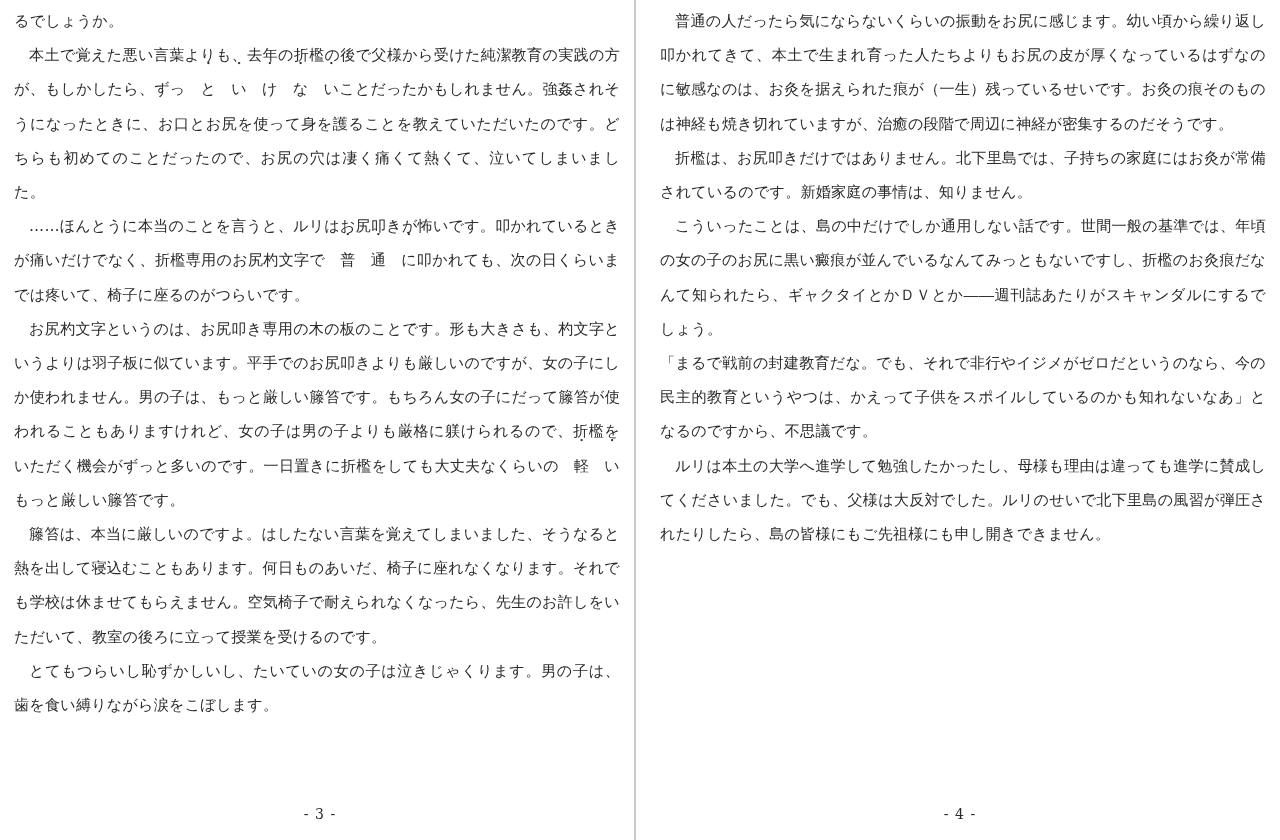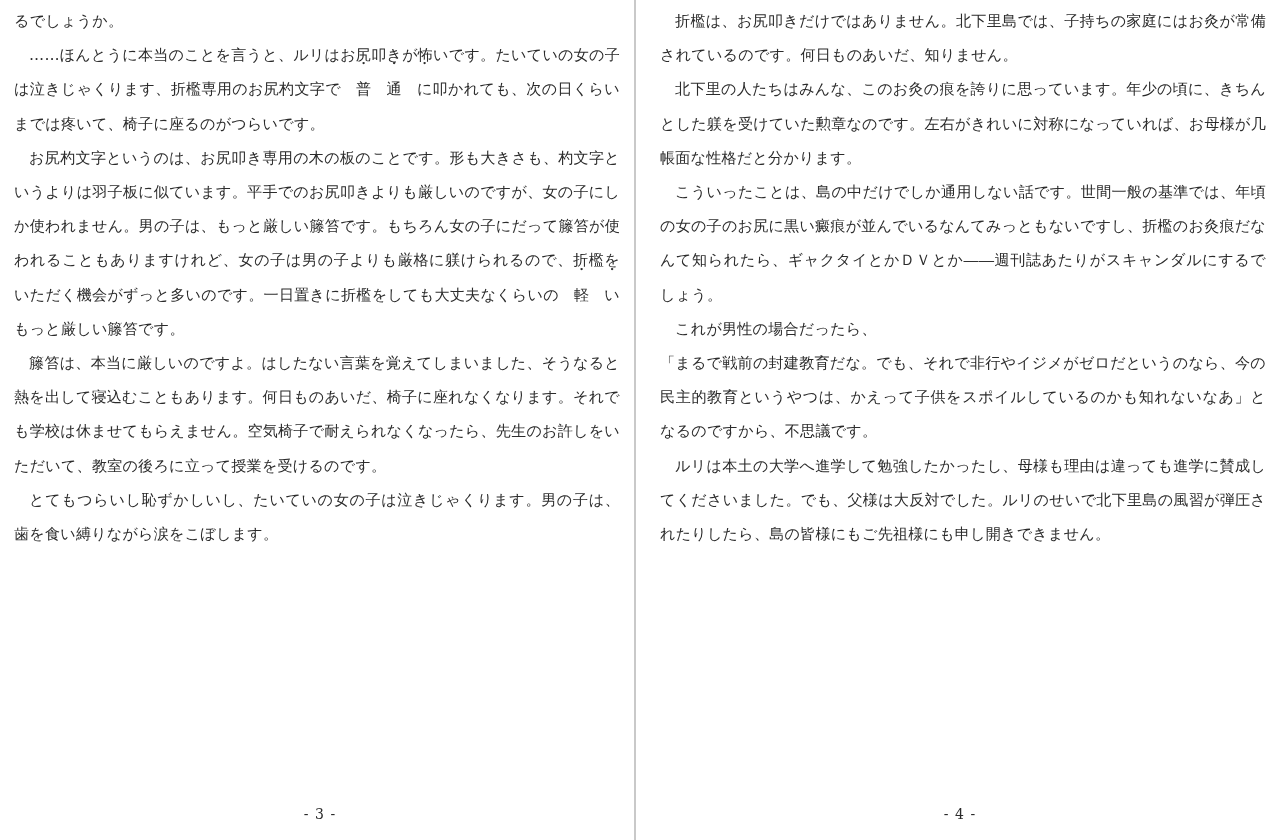--- a/index.html
+++ b/index.html
@@ -101,35 +101,35 @@
   }
 </style>
 </head>
 <body>
 
 <div id="spread">
 
   <div class="page page-left">
     <div class="textblock" id="left-text">
         <p class="para noindent"><span>るでしょうか。</span></p>
-        <p class="para"><span>……ほんとうに本当のことを言うと、ルリはお尻叩きが怖いです。たいていの女の子は泣きじゃくります、折檻専用のお尻杓文字で</span><span class="boten"><span class="ch">普</span><span class="ch">通</span><span class="ch">に</span></span><span>叩かれても、次の日くらいまでは疼いて、椅子に座るのがつらいです。</span></p>
+        <p class="para"><span>本土で覚えた悪い言葉よりも、去年の折檻の後で父様から受けた純潔教育の実践の方が、もしかしたら、ずっ</span><span class="boten"><span class="ch">と</span><span class="ch">い</span><span class="ch">け</span><span class="ch">な</span><span class="ch">い</span></span><span>ことだったかもしれません。強姦されそうになったときに、お口とお尻を使って身を護ることを教えていただいたのです。どちらも初めてのことだったので、お尻の穴は凄く痛くて熱くて、泣いてしまいました。</span></p>
+        <p class="para"><span>……ほんとうに本当のことを言うと、ルリはお尻叩きが怖いです。叩かれているときが痛いだけでなく、折檻専用のお尻杓文字で</span><span class="boten"><span class="ch">普</span><span class="ch">通</span><span class="ch">に</span></span><span>叩かれても、次の日くらいまでは疼いて、椅子に座るのがつらいです。</span></p>
         <p class="para"><span>お尻杓文字というのは、お尻叩き専用の木の板のことです。形も大きさも、杓文字というよりは羽子板に似ています。平手でのお尻叩きよりも厳しいのですが、女の子にしか使われません。男の子は、もっと厳しい籐笞です。もちろん女の子にだって籐笞が使われることもありますけれど、女の子は男の子よりも厳格に躾けられるので、折檻をいただく機会がずっと多いのです。一日置きに折檻をしても大丈夫なくらいの</span><span class="boten"><span class="ch">軽</span><span class="ch">い</span></span><span>もっと厳しい籐笞です。</span></p>
         <p class="para"><span>籐笞は、本当に厳しいのですよ。はしたない言葉を覚えてしまいました、そうなると熱を出して寝込むこともあります。何日ものあいだ、椅子に座れなくなります。それでも学校は休ませてもらえません。空気椅子で耐えられなくなったら、先生のお許しをいただいて、教室の後ろに立って授業を受けるのです。</span></p>
         <p class="para"><span>とてもつらいし恥ずかしいし、たいていの女の子は泣きじゃくります。男の子は、歯を食い縛りながら涙をこぼします。</span></p>
       </div>
     <div class="pagenum">- 3 -</div>
   </div>
 
   <div id="gutter"></div>
 
   <div class="page page-right">
     <div class="textblock" id="right-text">
-        <p class="para"><span>折檻は、お尻叩きだけではありません。北下里島では、子持ちの家庭にはお灸が常備されているのです。何日ものあいだ、知りません。</span></p>
-        <p class="para"><span>北下里の人たちはみんな、このお灸の痕を誇りに思っています。年少の頃に、きちんとした躾を受けていた勲章なのです。左右がきれいに対称になっていれば、お母様が几帳面な性格だと分かります。</span></p>
+        <p class="para"><span>普通の人だったら気にならないくらいの振動をお尻に感じます。幼い頃から繰り返し叩かれてきて、本土で生まれ育った人たちよりもお尻の皮が厚くなっているはずなのに敏感なのは、お灸を据えられた痕が（一生）残っているせいです。お灸の痕そのものは神経も焼き切れていますが、治癒の段階で周辺に神経が密集するのだそうです。</span></p>
+        <p class="para"><span>折檻は、お尻叩きだけではありません。北下里島では、子持ちの家庭にはお灸が常備されているのです。新婚家庭の事情は、知りません。</span></p>
         <p class="para"><span>こういったことは、島の中だけでしか通用しない話です。世間一般の基準では、年頃の女の子のお尻に黒い癜痕が並んでいるなんてみっともないですし、折檻のお灸痕だなんて知られたら、ギャクタイとかＤＶとか――週刊誌あたりがスキャンダルにするでしょう。</span></p>
-        <p class="para"><span>これが男性の場合だったら、</span></p>
         <p class="para noindent"><span>「まるで戦前の封建教育だな。でも、それで非行やイジメがゼロだというのなら、今の民主的教育というやつは、かえって子供をスポイルしているのかも知れないなあ」となるのですから、不思議です。</span></p>
         <p class="para"><span>ルリは本土の大学へ進学して勉強したかったし、母様も理由は違っても進学に賛成してくださいました。でも、父様は大反対でした。ルリのせいで北下里島の風習が弾圧されたりしたら、島の皆様にもご先祖様にも申し開きできません。</span></p>
       </div>
     <div class="pagenum">- 4 -</div>
   </div>
 
 </div>
 
 </body></html>

